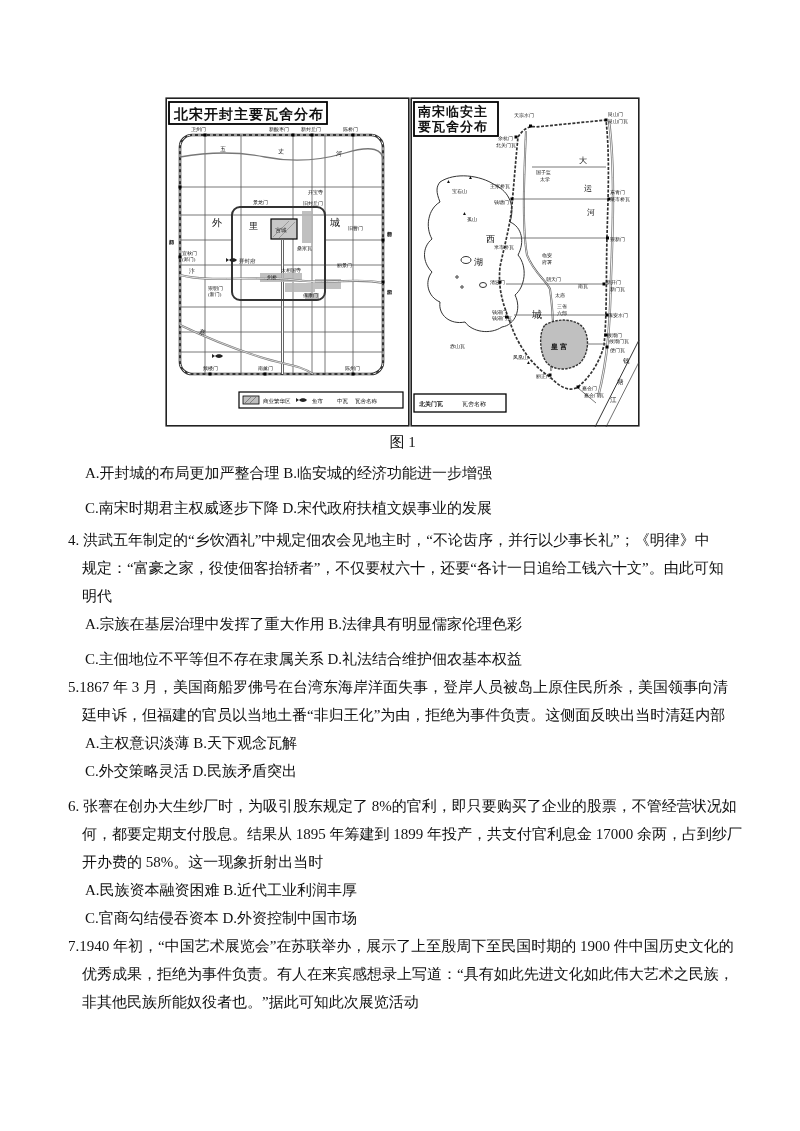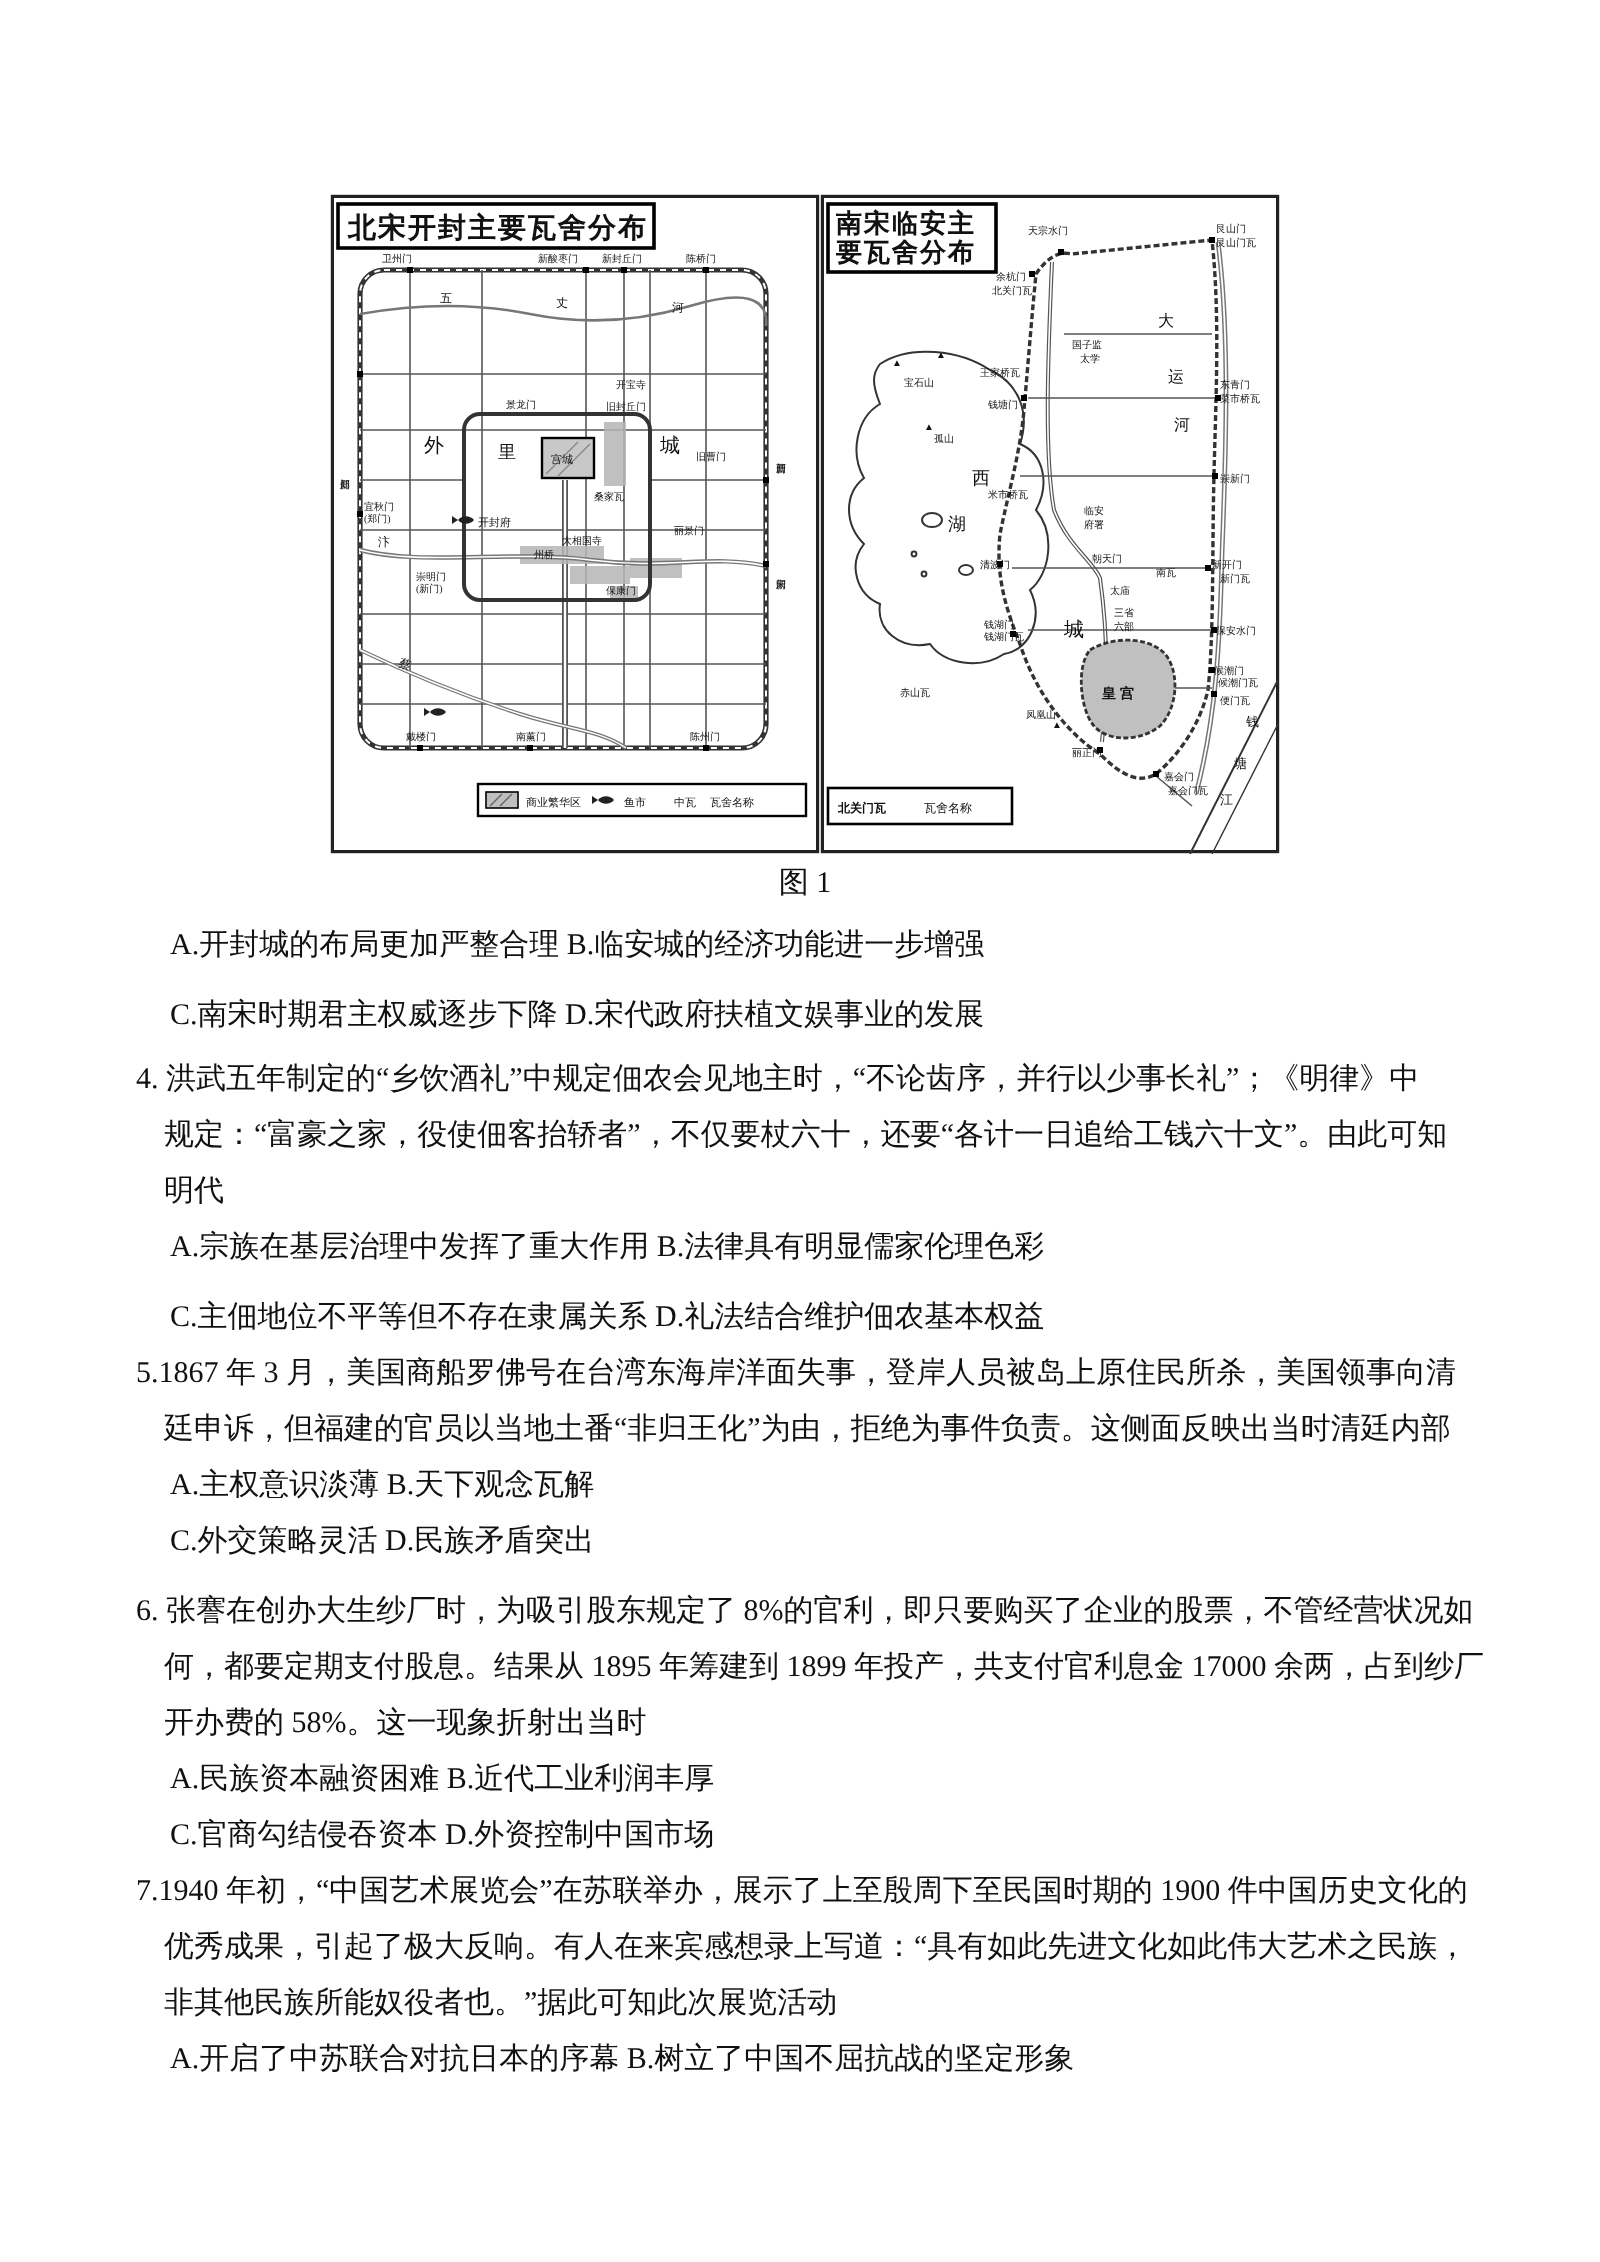--- a/index.html
+++ b/index.html
@@ -318,18 +318,17 @@
   <div>
     <div class="ln gap">6. 张謇在创办大生纱厂时，为吸引股东规定了 8%的官利，即只要购买了企业的股票，不管经营状况如</div>
     <div class="ln cont">何，都要定期支付股息。结果从 1895 年筹建到 1899 年投产，共支付官利息金 17000 余两，占到纱厂</div>
     <div class="ln cont">开办费的 58%。这一现象折射出当时</div>
     <div class="ln opt">A.民族资本融资困难 B.近代工业利润丰厚</div>
     <div class="ln opt">C.官商勾结侵吞资本 D.外资控制中国市场</div>
   </div>
 
   <div>
     <div class="ln">7.1940 年初，“中国艺术展览会”在苏联举办，展示了上至殷周下至民国时期的 1900 件中国历史文化的</div>
-    <div class="ln cont">优秀成果，引起了极大反响。有人在来宾感想录上写道：“具有如此先进文化如此伟大艺术之民族，</div>
+    <div class="ln cont">优秀成果，拒绝为事件负责。有人在来宾感想录上写道：“具有如此先进文化如此伟大艺术之民族，</div>
     <div class="ln cont">非其他民族所能奴役者也。”据此可知此次展览活动</div>
-    <div class="ln opt">A.开启了中苏联合对抗日本的序幕 B.树立了中国不屈抗战的坚定形象</div>
   </div>
 
 </div>
 
 </body></html>

